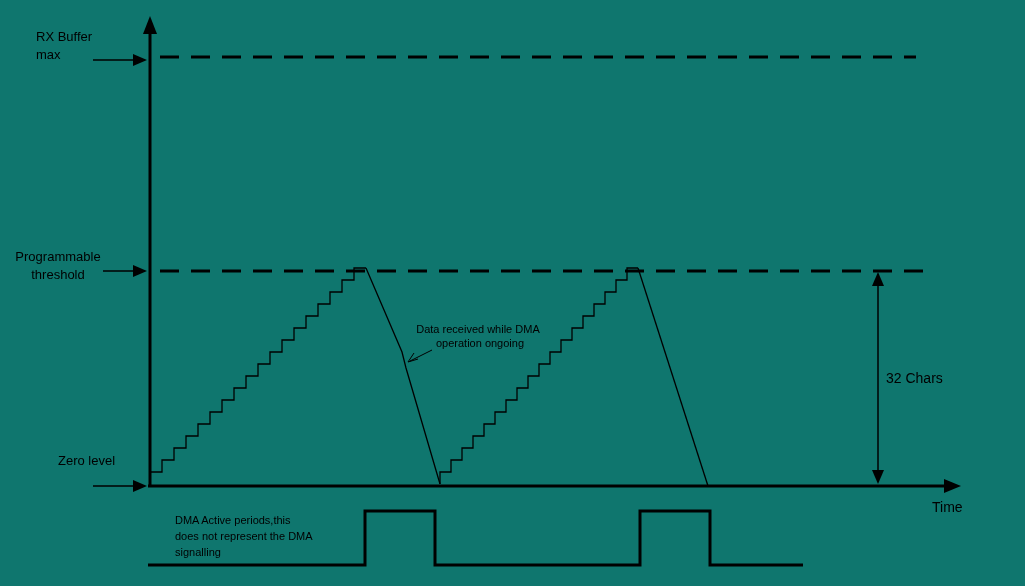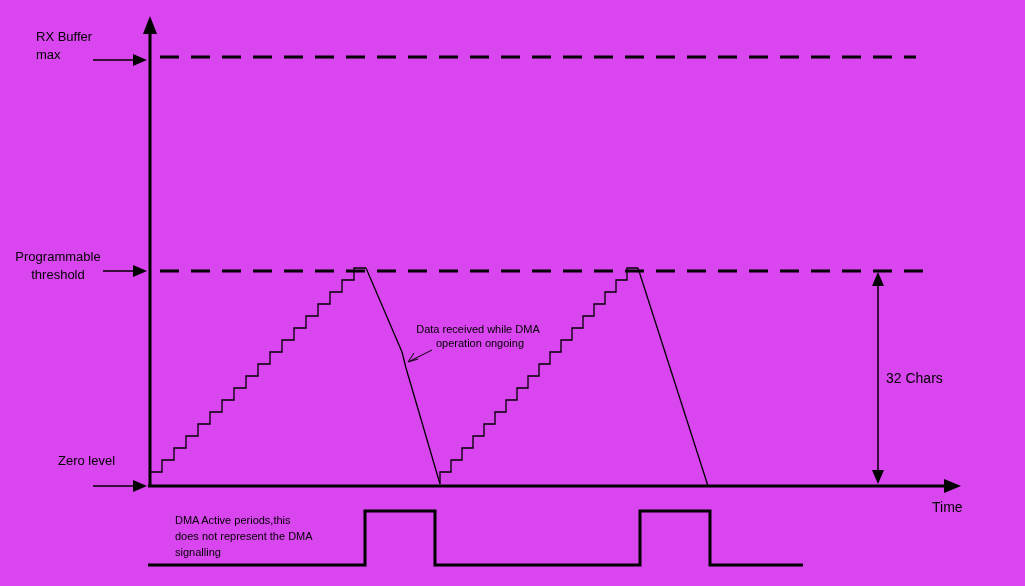--- a/index.html
+++ b/index.html
@@ -5,21 +5,21 @@
   html, body {
     margin: 0;
     padding: 0;
     background: #ffffff;
     font-family: "Liberation Sans", sans-serif;
   }
   .diagram-container {
     position: relative;
     width: 1025px;
     height: 586px;
-    background: #d946ef;
+    background: #0f766e;
     overflow: hidden;
   }
   svg text {
     fill: #000000;
   }
   .lbl-main   { font-size: 13px; }
   .lbl-time   { font-size: 14px; }
   .lbl-chars  { font-size: 14px; }
   .lbl-small  { font-size: 11px; }
 </style>

